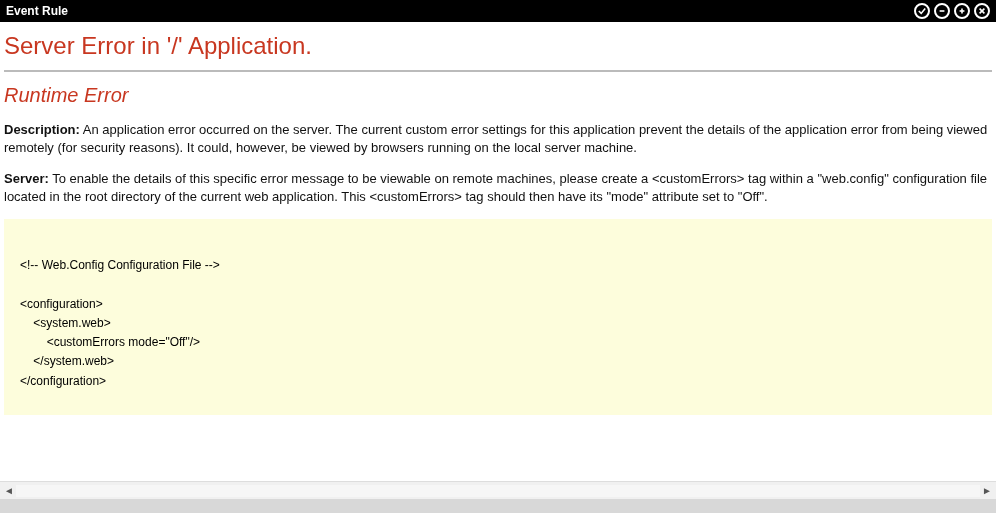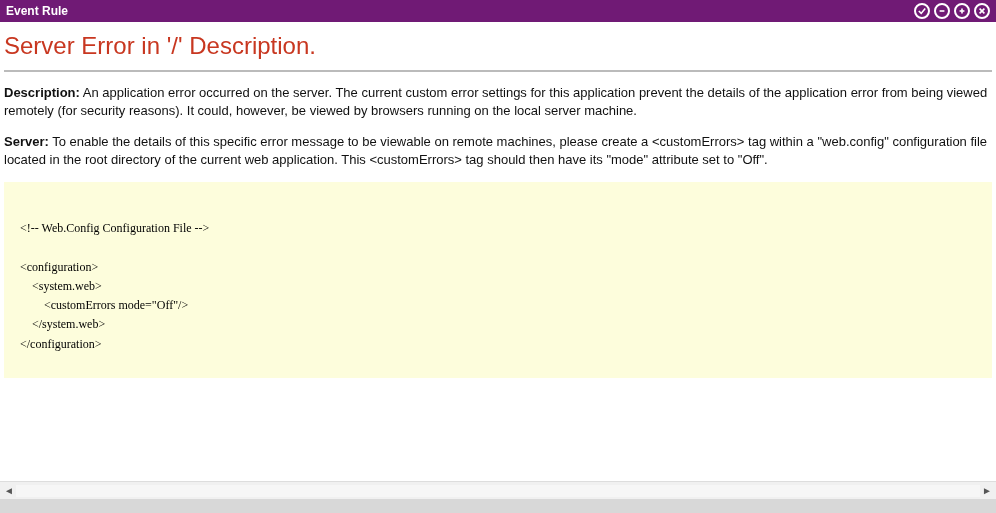--- a/index.html
+++ b/index.html
@@ -6,21 +6,21 @@
   body {
     font-family: Verdana, Arial, sans-serif;
     font-size: 12px;
     background: #fff;
     width: 996px;
     height: 513px;
     overflow: hidden;
     position: relative;
   }
   .titlebar {
-    background: #701a75;
+    background: #000000;
     height: 22px;
     display: flex;
     align-items: center;
     justify-content: space-between;
     padding: 0 6px;
     color: #fff;
     font-size: 12px;
     font-weight: bold;
     font-family: Arial, sans-serif;
   }
@@ -77,21 +77,21 @@
     margin-bottom: 14px;
   }
   .para b { font-weight: bold; }
   .code-block {
     background: #ffffdd;
     background: #ffffe0;
     background: #fdfddc;
     border: 0;
     padding: 18px 12px 24px 16px;
     margin: 8px 0 14px 0;
-    font-family: Liberation Serif, serif;
+    font-family: Liberation Sans, sans-serif;
     font-size: 12px;
     color: #000;
     white-space: pre;
     line-height: 1.6;
   }
   .hscroll {
     position: absolute;
     left: 0; right: 0; bottom: 14px;
     height: 18px;
     background: #f0f0f0;
@@ -141,22 +141,23 @@
     <span class="tb-btn">
       <svg viewBox="0 0 10 10">
           <line x1="2" y1="2" x2="8" y2="8" stroke="#fff" stroke-width="2"></line>
           <line x1="8" y1="2" x2="2" y2="8" stroke="#fff" stroke-width="2"></line>
         </svg>
     </span>
   </div>
 </div>
 
 <div class="content-wrap">
-  <h1 class="err-h1">Server Error in '/' Description.</h1>
+  <h1 class="err-h1">Server Error in '/' Application.</h1>
   <hr class="sep">
+  <h2 class="err-h2">Runtime Error</h2>
 
   <p class="para">
     <b>Description:</b><span> An application error occurred on the server. The current custom error settings for this application prevent the details of the application error from being viewed remotely (for security reasons). It could, however, be viewed by browsers running on the local server machine.</span>
   </p>
 
   <p class="para">
     <b>Server:</b><span> To enable the details of this specific error message to be viewable on remote machines, please create a &lt;customErrors&gt; tag within a "web.config" configuration file located in the root directory of the current web application. This &lt;customErrors&gt; tag should then have its "mode" attribute set to "Off".</span>
   </p>
 
   <div class="code-block">

